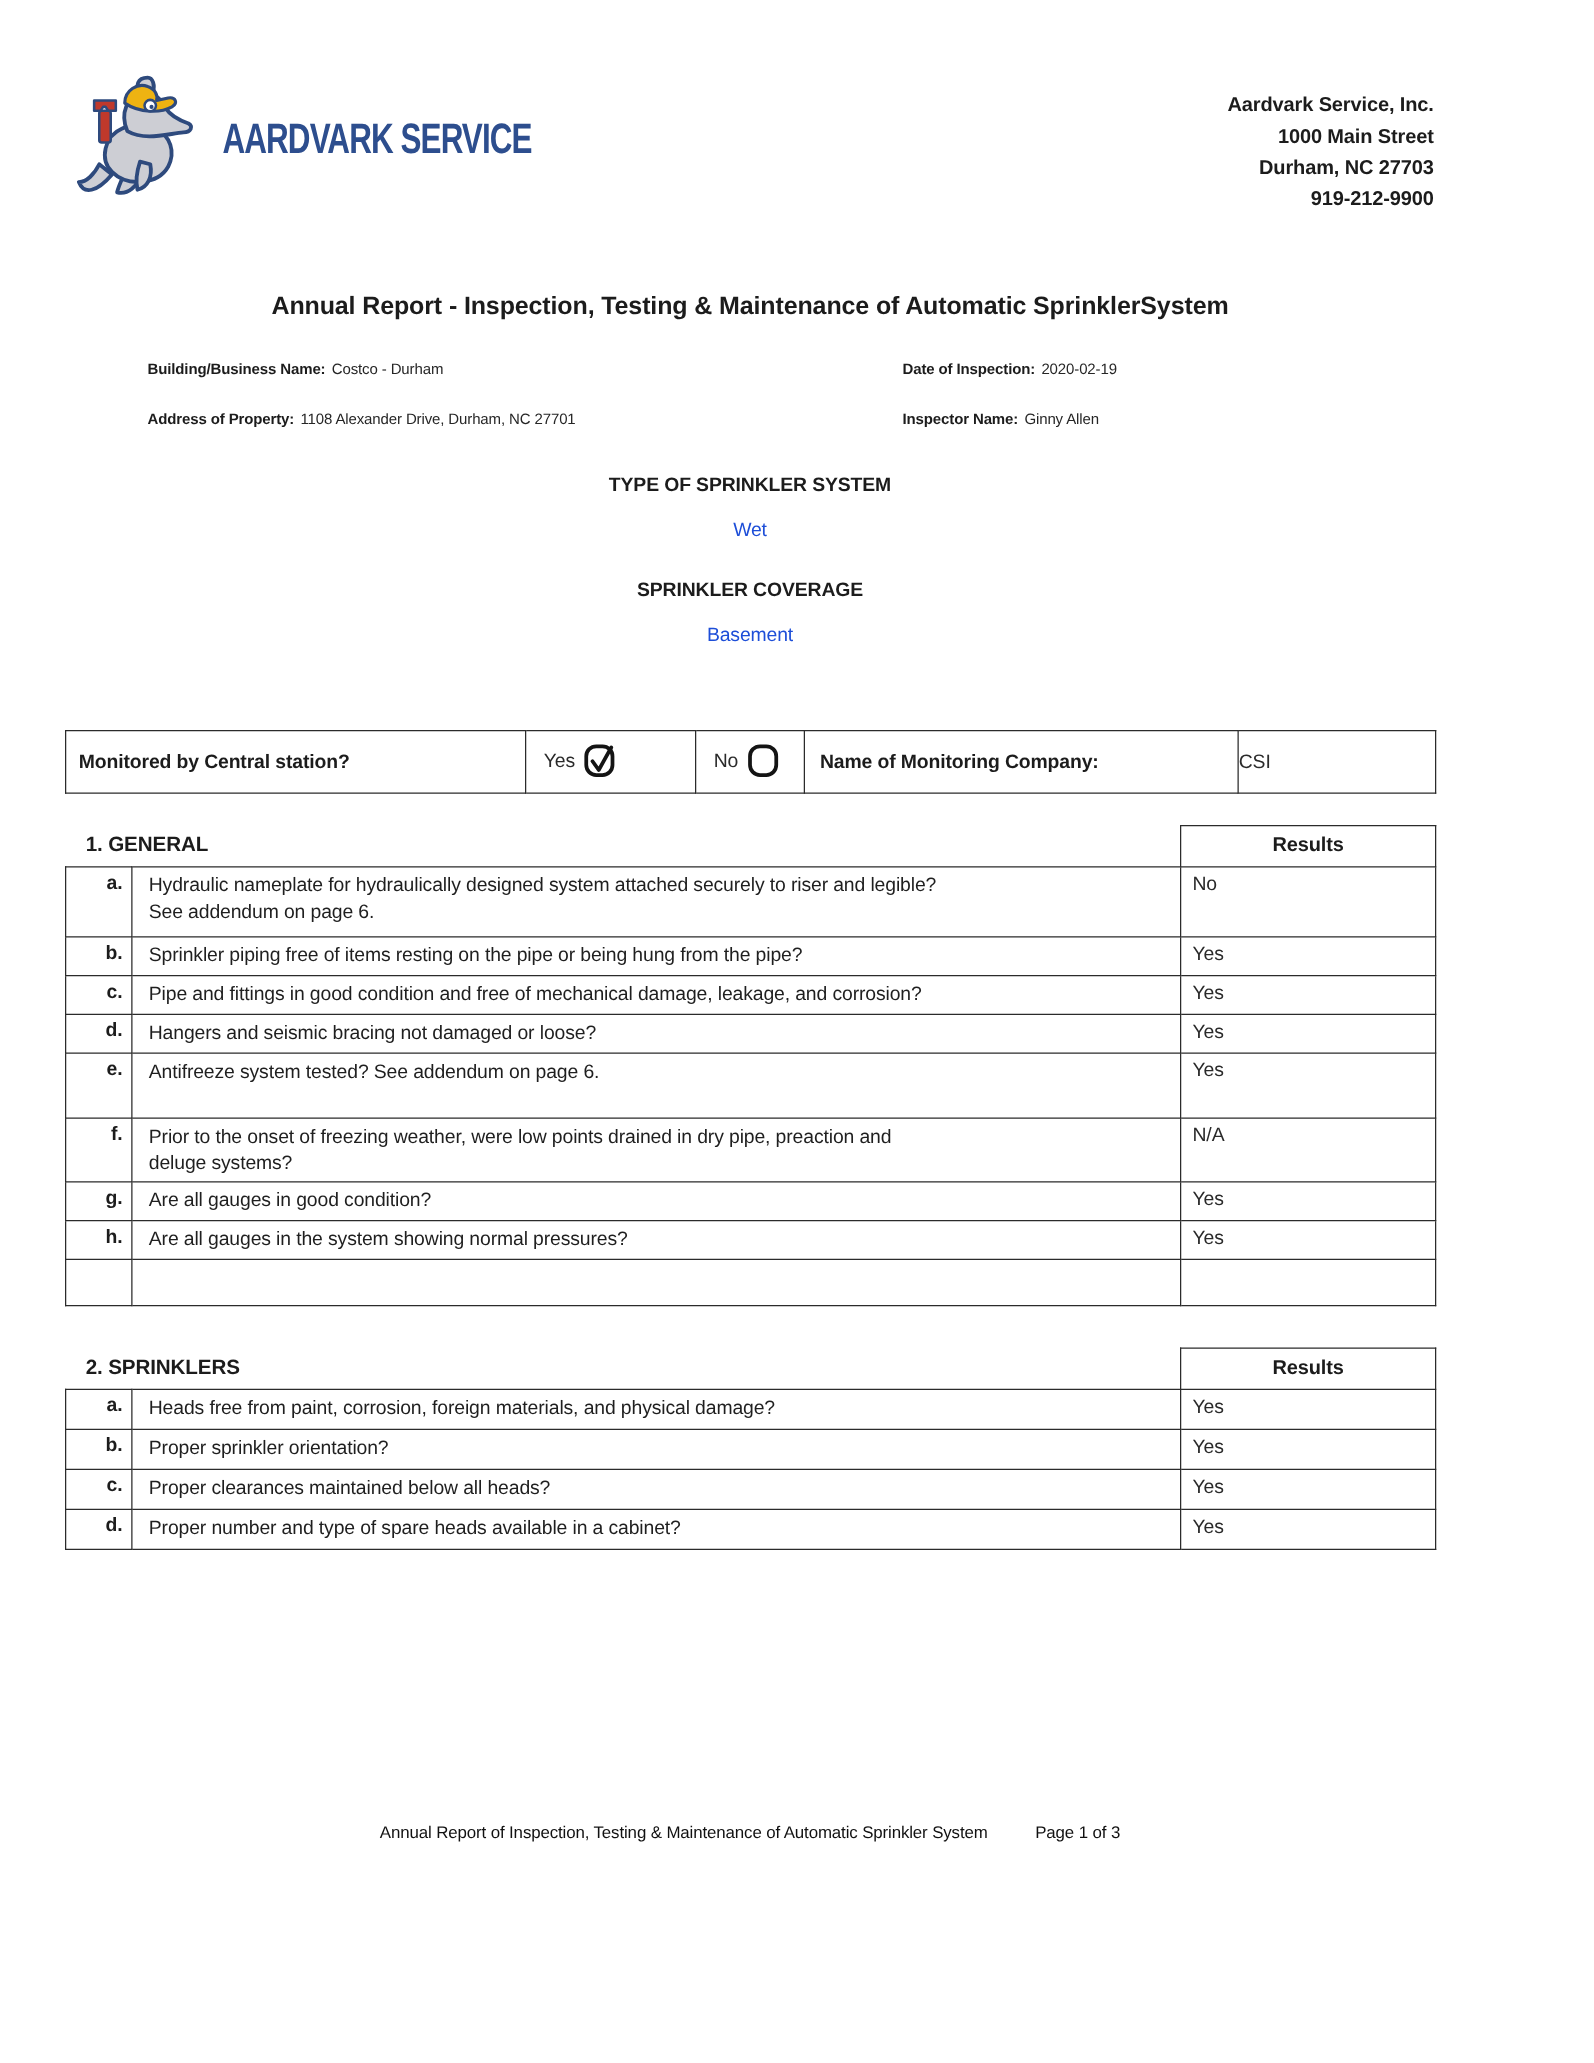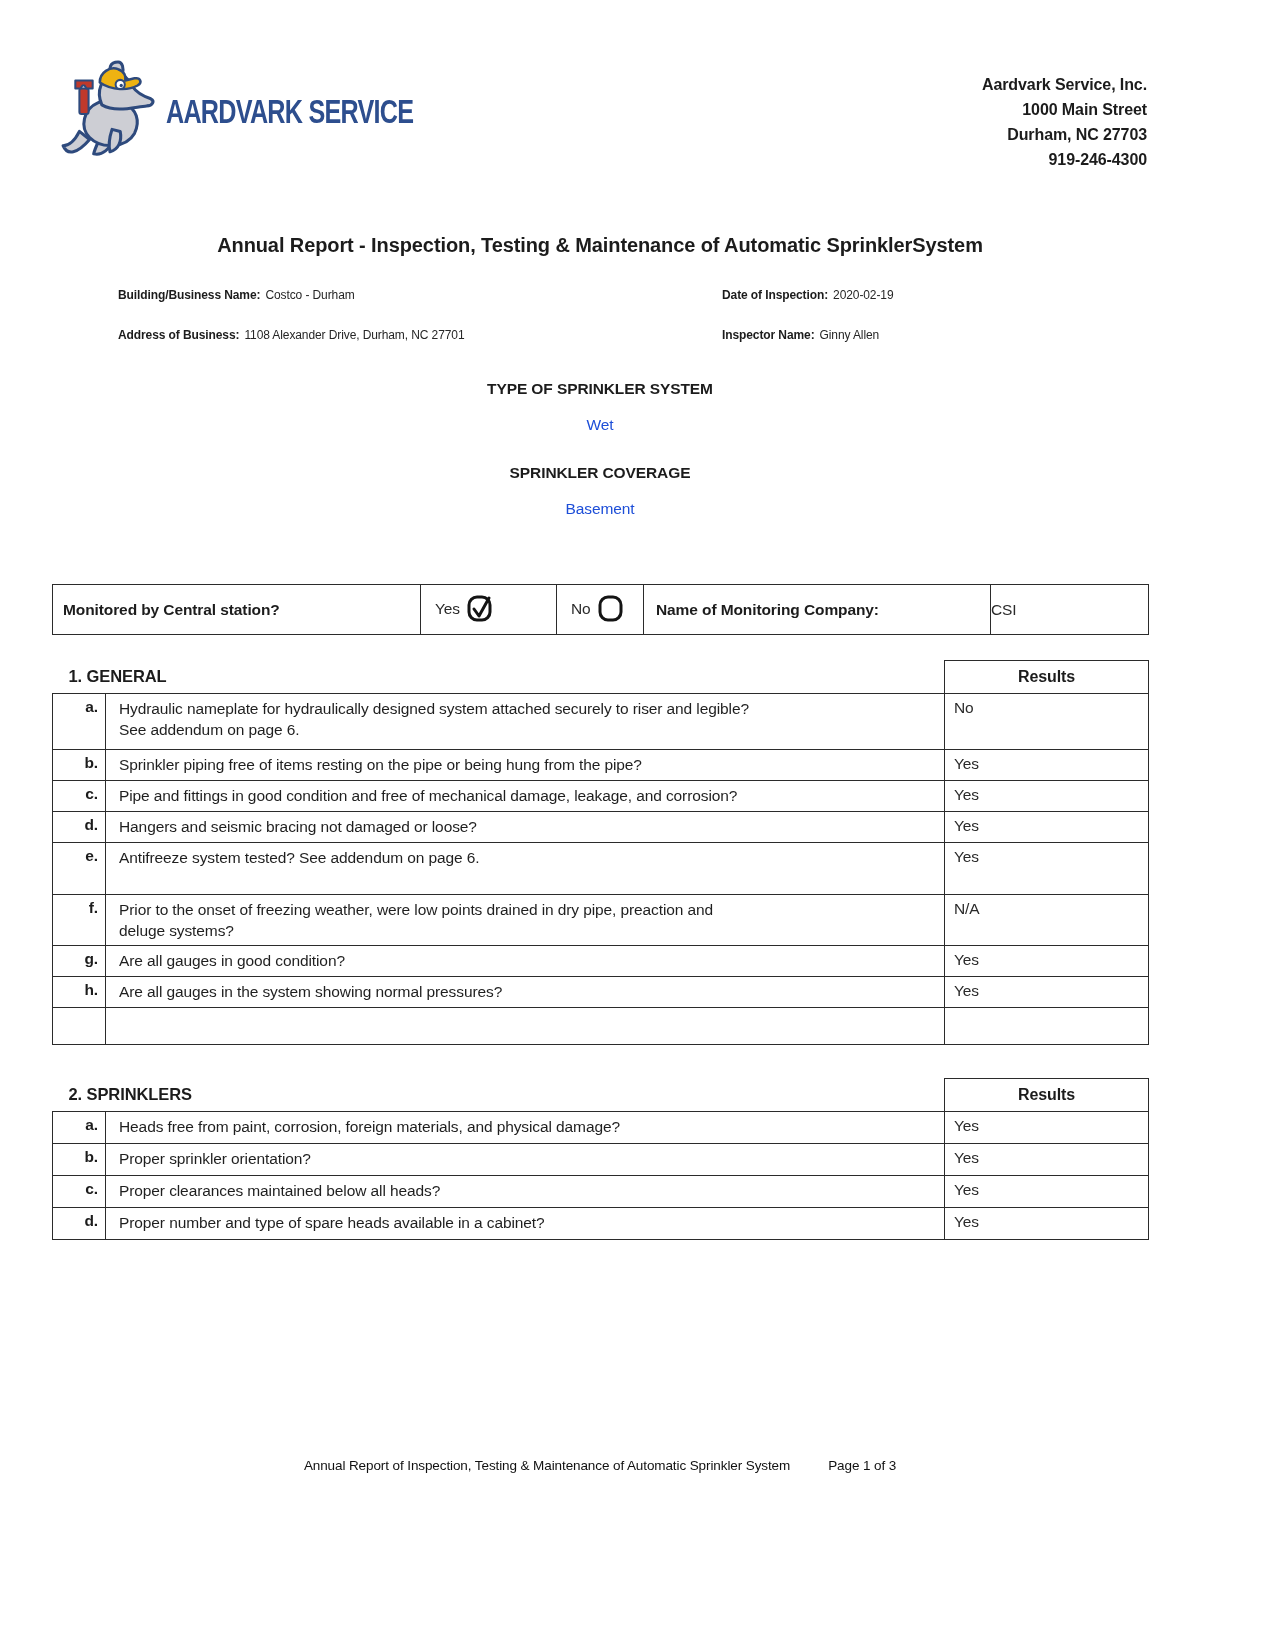--- a/index.html
+++ b/index.html
@@ -2,21 +2,21 @@
 <html><head>
 <meta charset="utf-8">
 <style>
   html,body{margin:0;padding:0;background:#ffffff;}
   .page{
     position:relative;width:1275px;height:1650px;background:#fff;overflow:hidden;
     font-family:"Liberation Sans",sans-serif;color:#1c1c1c;letter-spacing:-0.1px;
   }
   
   .header{display:flex;justify-content:space-between;align-items:flex-start;padding:60px 128px 0 58px;}
-  .logo{display:flex;align-items:center;gap:4px;}
+  .logo{display:flex;align-items:center;gap:16px;}
   .logo-text{font-size:34px;font-weight:800;color:#2d4e8e;transform:scaleX(0.74);transform-origin:left center;letter-spacing:-1px;white-space:nowrap;display:inline-block;}
   .addr{text-align:right;font-weight:bold;font-size:16px;line-height:25px;padding-top:12px;}
   
   .title{width:1096px;margin:62px 0 0 52px;text-align:center;font-size:20px;font-weight:bold;}
   .info{margin:31px 127px 0 118px;display:grid;grid-template-columns:604px 1fr;row-gap:26px;font-size:12px;}
   .lbl{font-weight:bold;}
   .val{margin-left:5px;color:#262626;}
   .center-h{width:1096px;margin-left:52px;text-align:center;font-size:15.5px;font-weight:bold;}
   .center-v{width:1096px;margin-left:52px;text-align:center;font-size:15.5px;color:#1d4ed8;}
   .mt36{margin-top:38px;} .mt16{margin-top:18px;} .mt30{margin-top:30px;}
@@ -67,35 +67,35 @@
           <rect x="20" y="28" width="9" height="25" rx="2"></rect>
           <path d="M16,20 h17 v8 h-6 l-2,-3 h-2 l-2,3 h-5 Z"></path>
         </g>
       </svg>
       <span class="logo-text">AARDVARK SERVICE</span>
     </div>
     <div class="addr">
       <div>Aardvark Service, Inc.</div>
       <div>1000 Main Street</div>
       <div>Durham, NC 27703</div>
-      <div>919-246-4300</div>
+      <div>919-212-9900</div>
     </div>
   </div>
 
   <div class="title">Annual Report - Inspection, Testing &amp; Maintenance of Automatic SprinklerSystem</div>
 
   <div class="info">
     <div>
       <span class="lbl">Building/Business Name:</span><span class="val">Costco - Durham</span>
     </div>
     <div>
       <span class="lbl">Date of Inspection:</span><span class="val">2020-02-19</span>
     </div>
     <div>
-      <span class="lbl">Address of Business:</span><span class="val">1108 Alexander Drive, Durham, NC 27701</span>
+      <span class="lbl">Address of Property:</span><span class="val">1108 Alexander Drive, Durham, NC 27701</span>
     </div>
     <div>
       <span class="lbl">Inspector Name:</span><span class="val">Ginny Allen</span>
     </div>
   </div>
 
   <div class="center-h mt36">TYPE OF SPRINKLER SYSTEM</div>
   <div class="center-v mt16">Wet</div>
   <div class="center-h mt30">SPRINKLER COVERAGE</div>
   <div class="center-v mt16">Basement</div>

